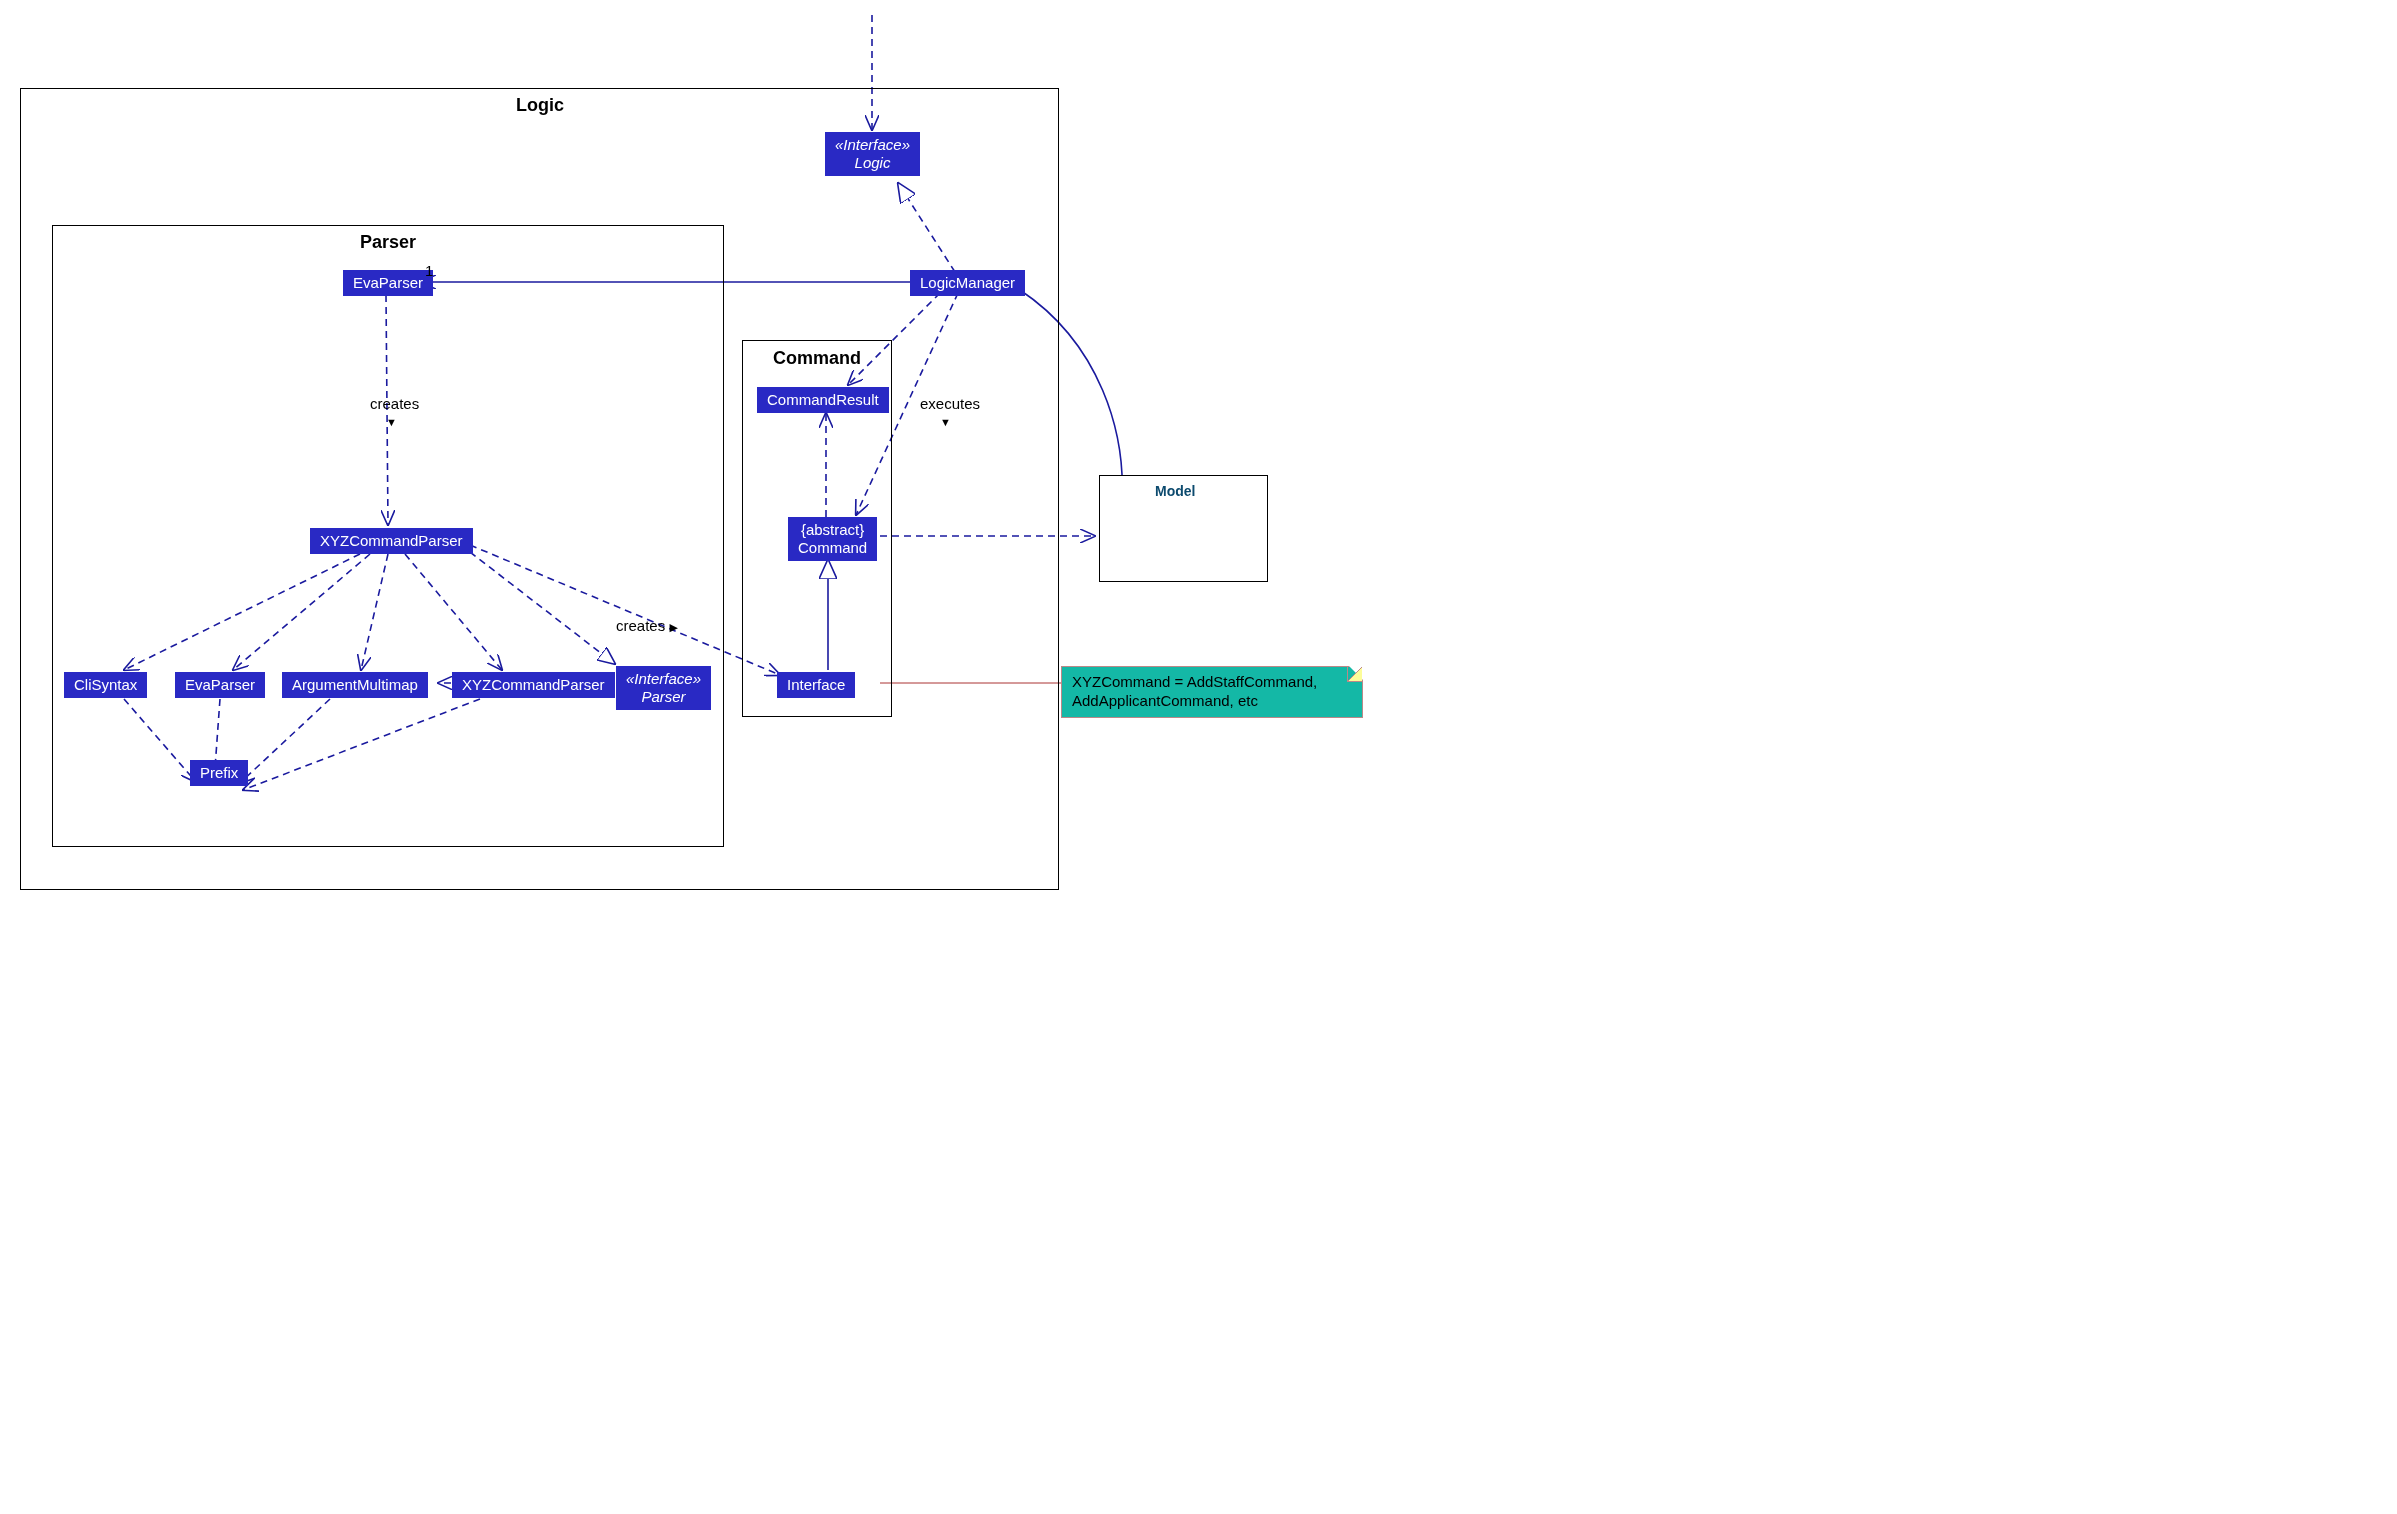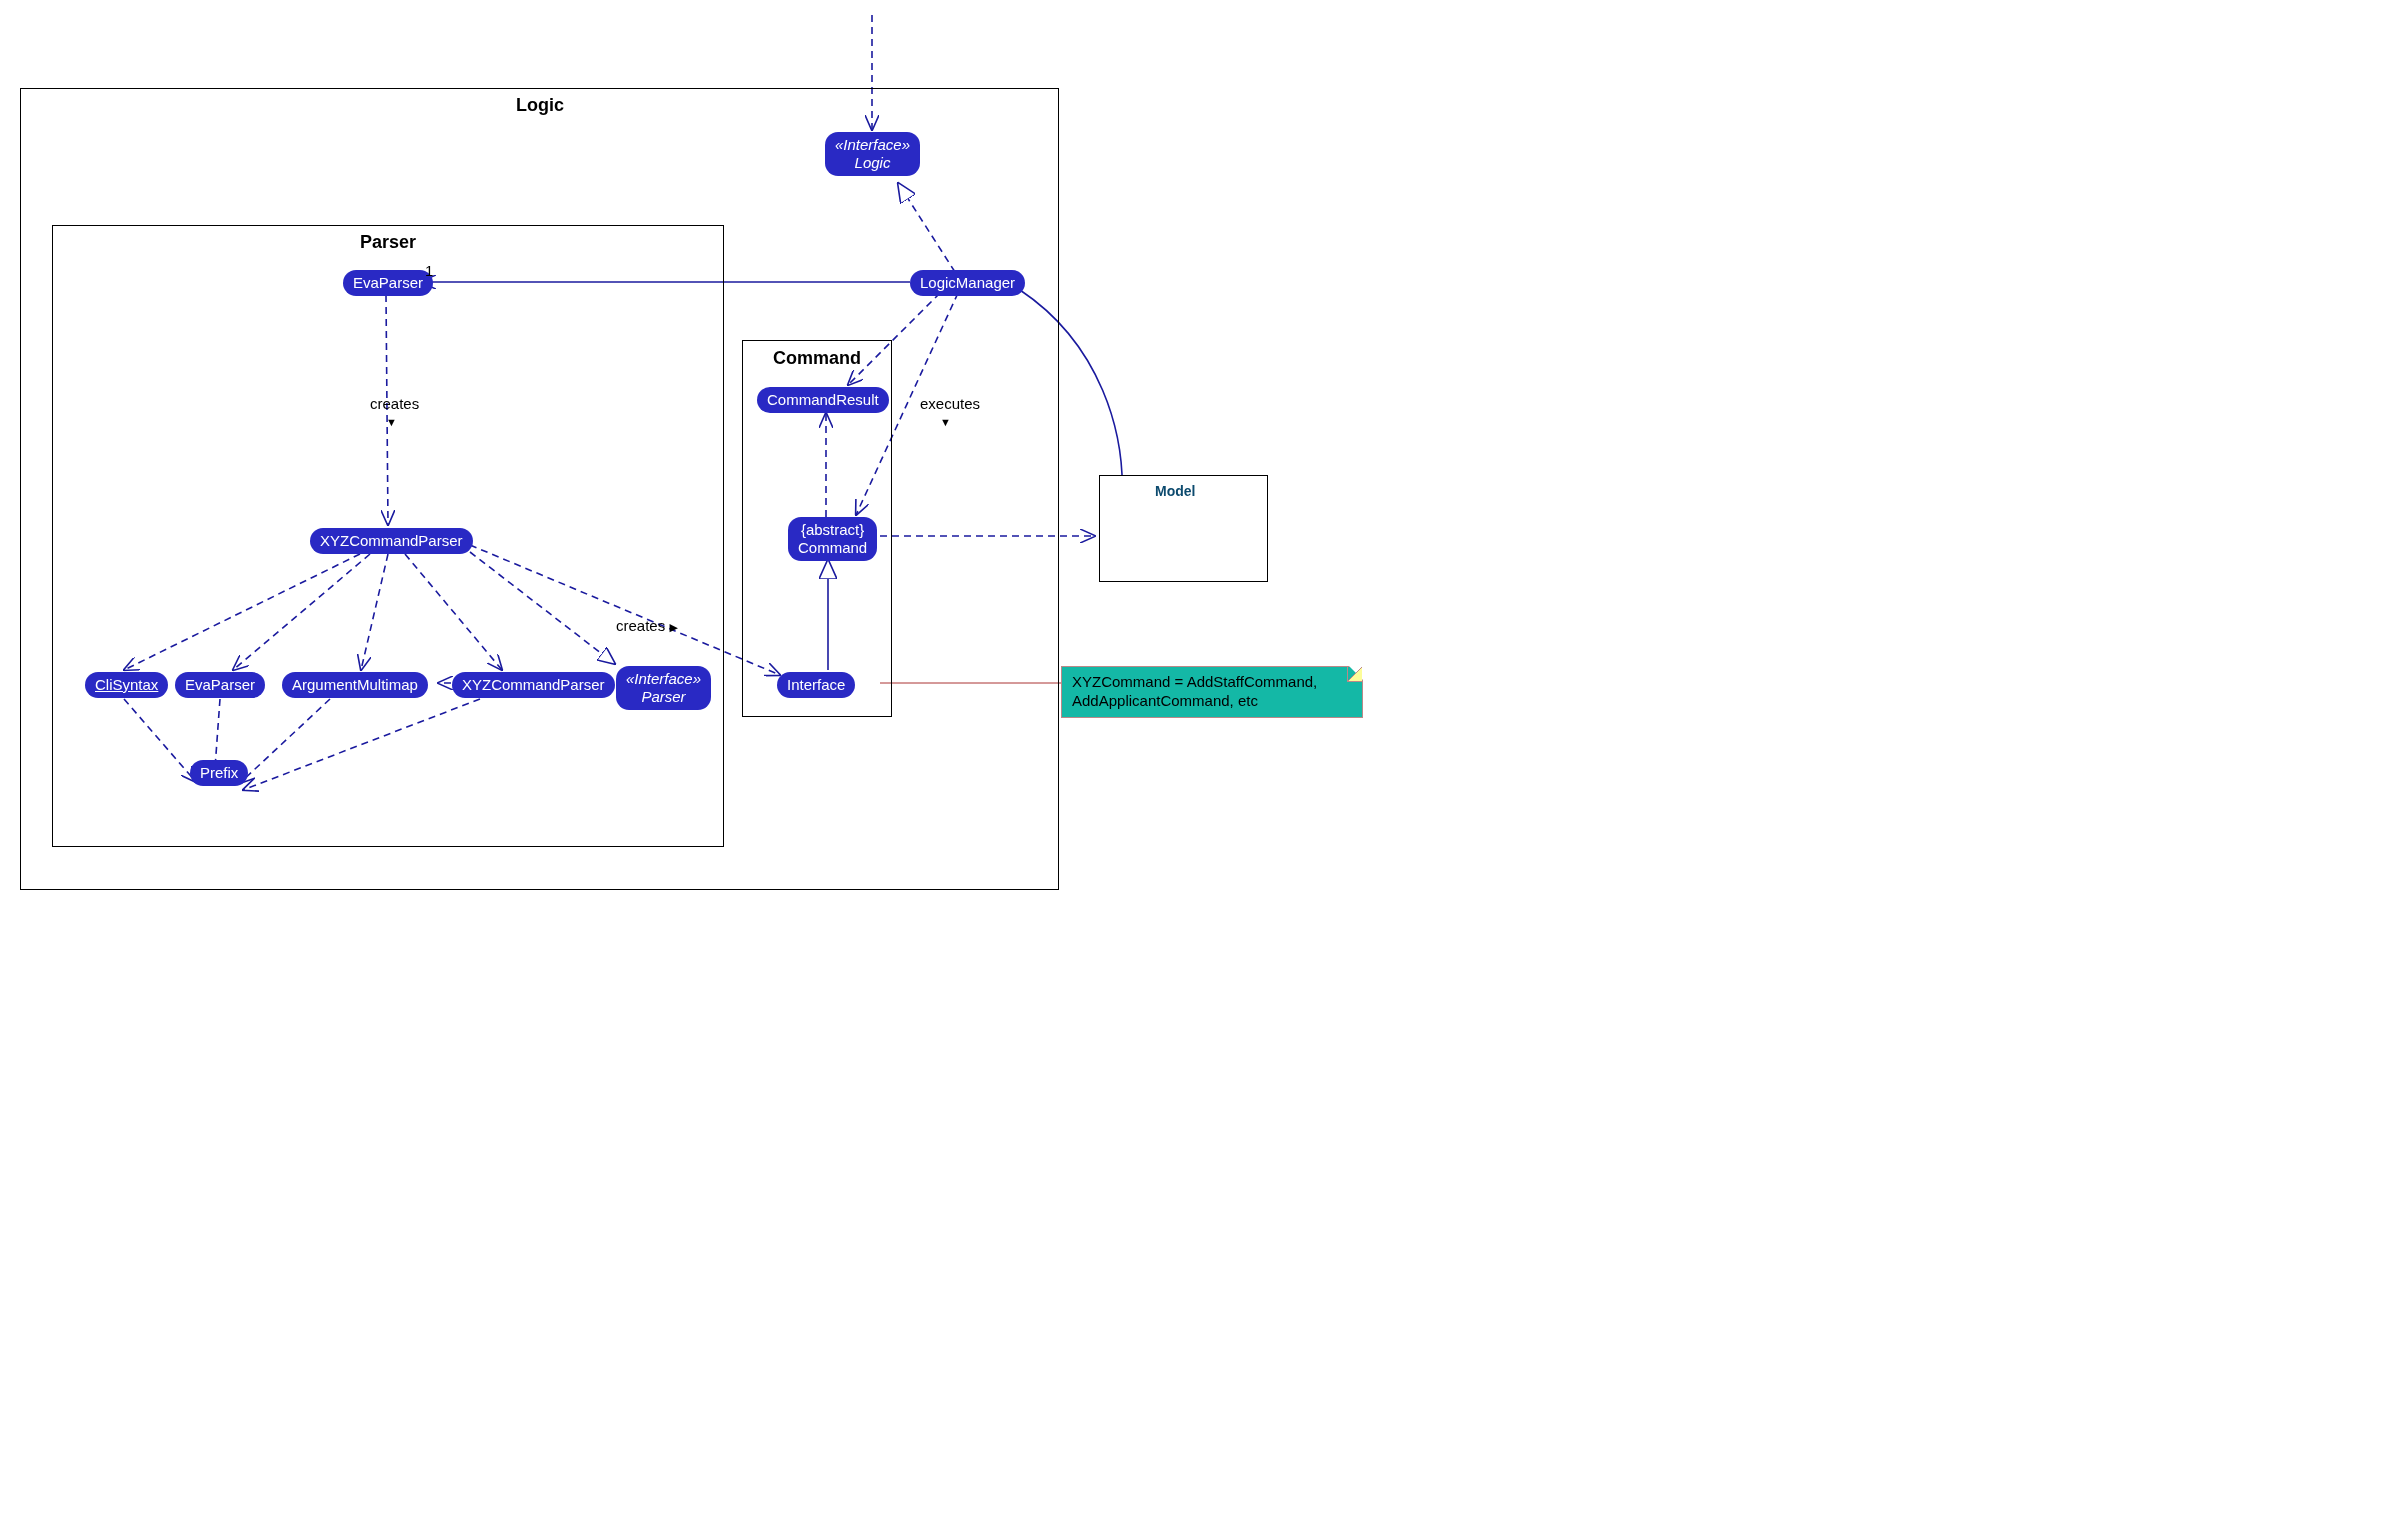--- a/index.html
+++ b/index.html
@@ -35,21 +35,20 @@
   }
   .class-box {
     position: absolute;
     background: #2929c4;
     color: #fff;
     font-size: 15px;
     padding: 4px 10px;
     text-align: center;
     line-height: 1.2;
     white-space: nowrap;
-    border-radius: 13px;
   }
   .class-box .stereotype {
     font-style: italic;
     display: block;
   }
   .class-box .name {
     display: block;
   }
   .class-box .name-italic {
     font-style: italic;
@@ -201,21 +200,21 @@
 
   <div class="class-box" style="left:343px; top:270px;">
     <span class="name">EvaParser</span>
   </div>
   <div class="mult" style="left:425px; top:262px;">1</div>
 
   <div class="class-box" style="left:310px; top:528px;">
     <span class="name">XYZCommandParser</span>
   </div>
 
-  <div class="class-box" style="left:85px; top:672px;text-decoration:underline;">
+  <div class="class-box" style="left:64px; top:672px;">
     <span class="name">CliSyntax</span>
   </div>
 
   <div class="class-box" style="left:175px; top:672px;">
     <span class="name">EvaParser</span>
   </div>
 
   <div class="class-box" style="left:282px; top:672px;">
     <span class="name">ArgumentMultimap</span>
   </div>

